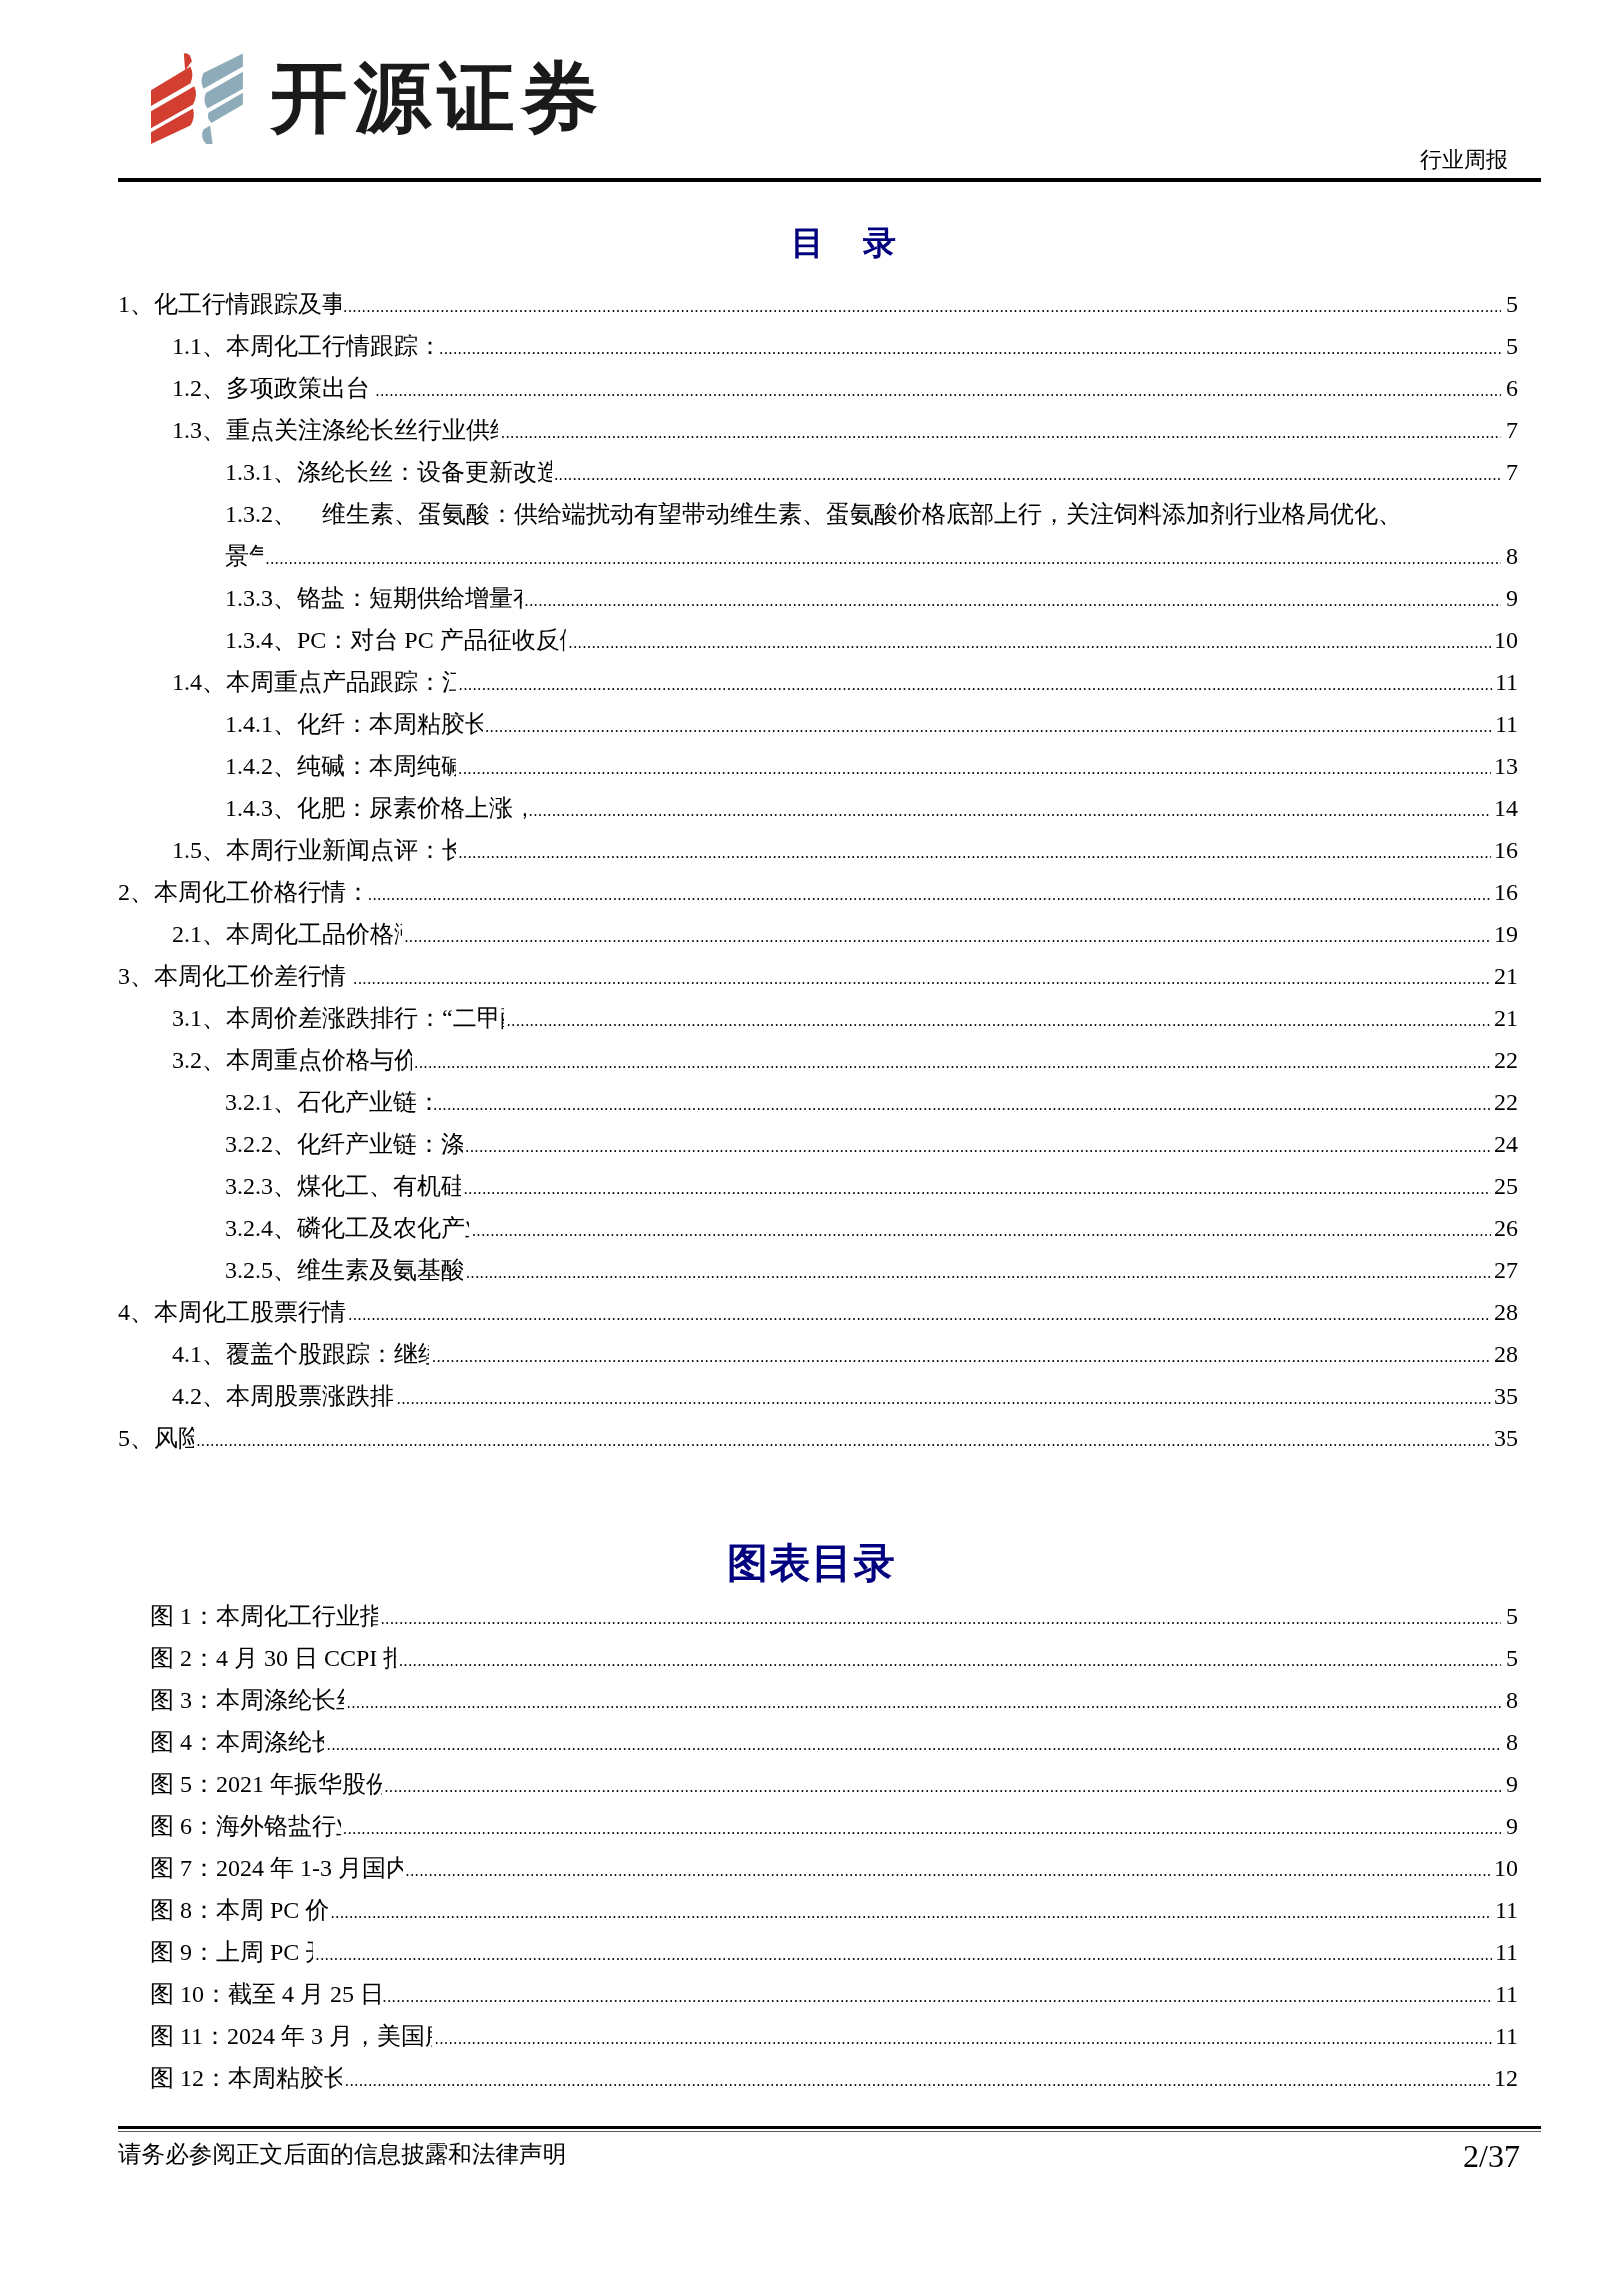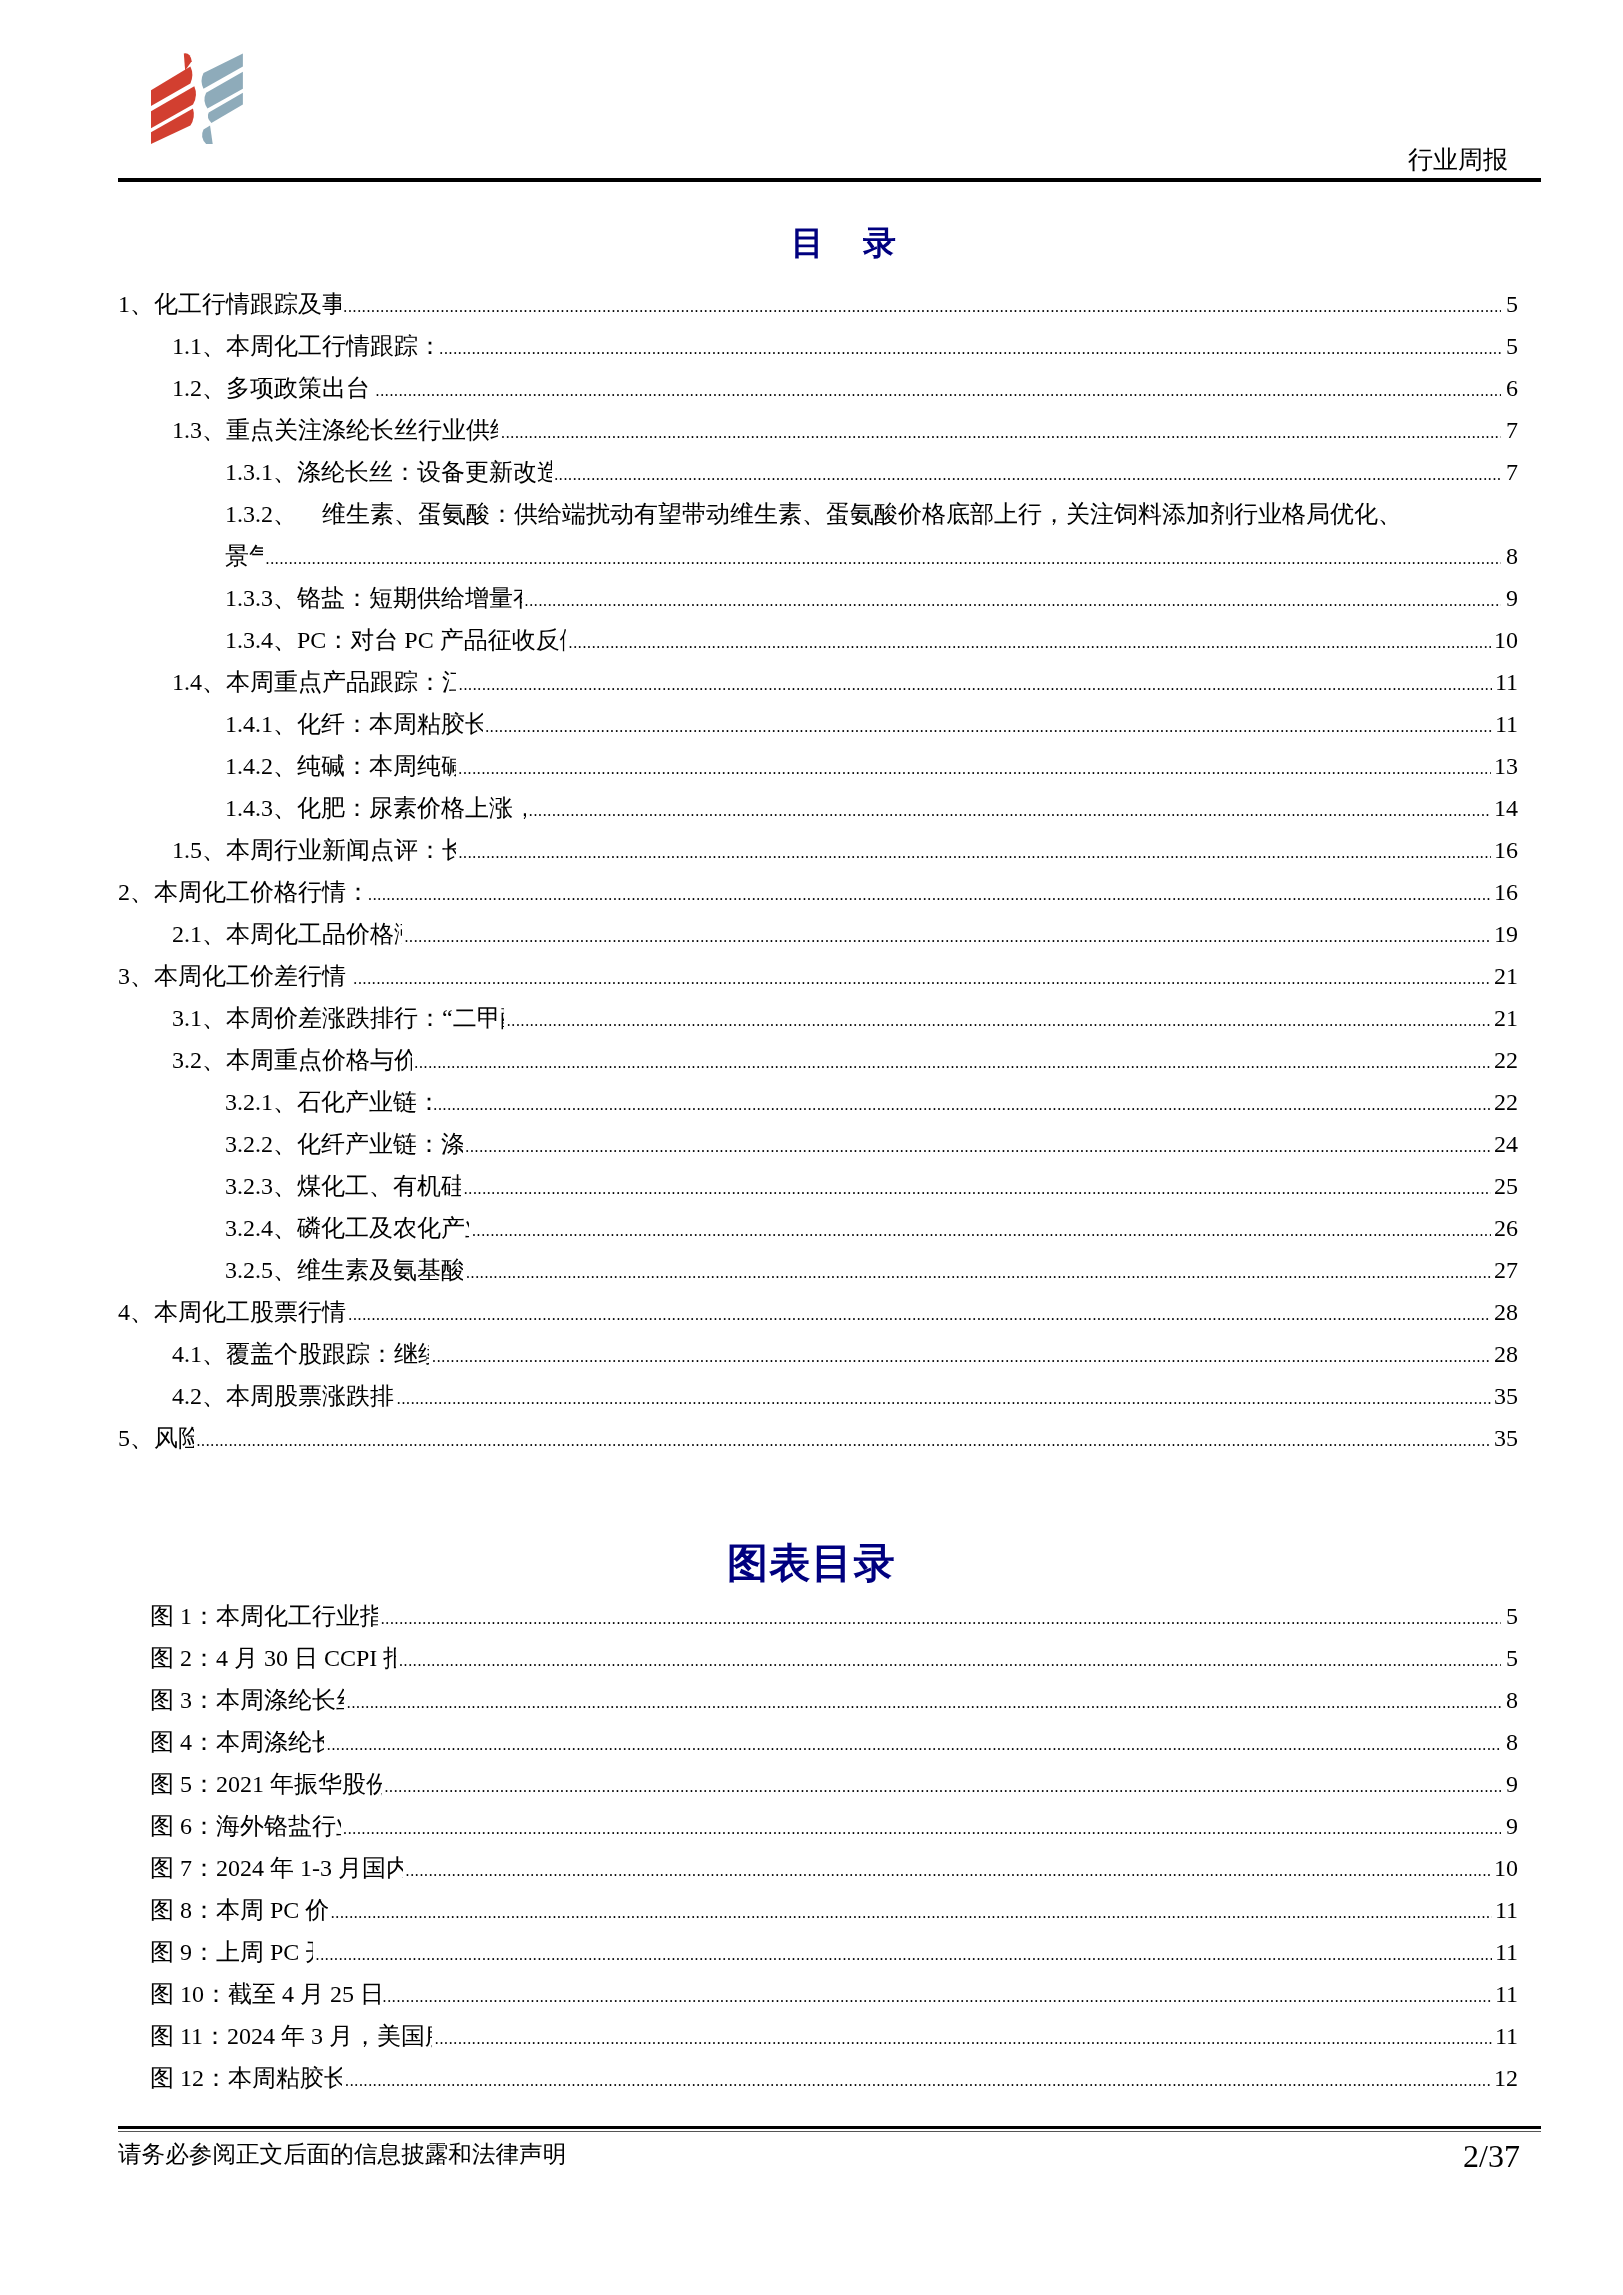--- a/index.html
+++ b/index.html
@@ -4,21 +4,21 @@
 <style>
   html, body { margin: 0; padding: 0; background: #ffffff; }
   body { width: 1623px; height: 2295px; position: relative; overflow: hidden;
          font-family: "Liberation Serif", "DejaVu Serif", serif; color: #000; }
 
   .logo { position: absolute; left: 151px; top: 52px; height: 92px; display: flex; align-items: center; }
   .logo-mark { width: 105px; height: 92px; position: relative; }
   .logo-text { font-family: "DejaVu Sans", sans-serif; font-weight: bold; font-size: 77px;
                letter-spacing: 6.5px; color: #1a1a1a; margin-left: 14.4px; line-height: 92px; }
 
-  .header-label { position: absolute; right: 115px; top: 145px; font-size: 25px; line-height: 30px; }
+  .header-label { position: absolute; right: 115px; top: 145px; font-size: 22px; line-height: 30px; }
   .header-rule { position: absolute; left: 118px; width: 1423px; top: 178px; height: 3.9px; background: #000; }
 
   .section-title { position: absolute; left: 0; width: 1623px; text-align: center; color: #00007f;
                    font-weight: bold; font-family: "DejaVu Serif", serif; }
   .toc-title { top: 221px; font-size: 33px; letter-spacing: 39px; text-indent: 39px; margin-left: 32px; }
   .fig-title { top: 1536px; font-size: 41px; letter-spacing: 1.3px; }
 
   .toc { position: absolute; left: 118px; width: 1400px; }
   .toc-main { top: 288px; }
   .toc-fig { top: 1600px; }
@@ -52,20 +52,21 @@
       <path d="M50 2 Q60 0 62 14 L52 28 Z" fill="#d23f30"></path>
       <path d="M0 58 L60 22 Q66 34 60 48 L0 82 Z" fill="#d23f30"></path>
       <path d="M0 90 L66 52 Q72 66 64 80 L0 116 Z" fill="#d23f30"></path>
       <path d="M0 122 L64 86 Q68 100 60 112 L0 140 Z" fill="#d23f30"></path>
       <path d="M80 32 L140 2 L140 22 L80 56 Q74 44 80 32 Z" fill="#8eabba"></path>
       <path d="M84 62 L140 30 L140 56 L86 86 Q78 74 84 62 Z" fill="#8eabba"></path>
       <path d="M88 92 L140 62 L140 80 L92 108 Q84 100 88 92 Z" fill="#8eabba"></path>
       <path d="M80 118 L90 112 L94 140 L84 140 Q74 130 80 118 Z" fill="#8eabba"></path>
     </svg>
   </div>
+  <span class="logo-text">开源证券</span>
 </div>
 <div class="header-label">行业周报</div>
 <div class="header-rule"></div>
 
 <div class="section-title toc-title">目录</div>
 <div class="toc toc-main" id="toc-main">
     <div class="row l1">
       <span class="num">1、</span>
       <span class="label">化工行情跟踪及事件点评：化工品价格涨跌互现</span>
       <span class="dots"></span>

